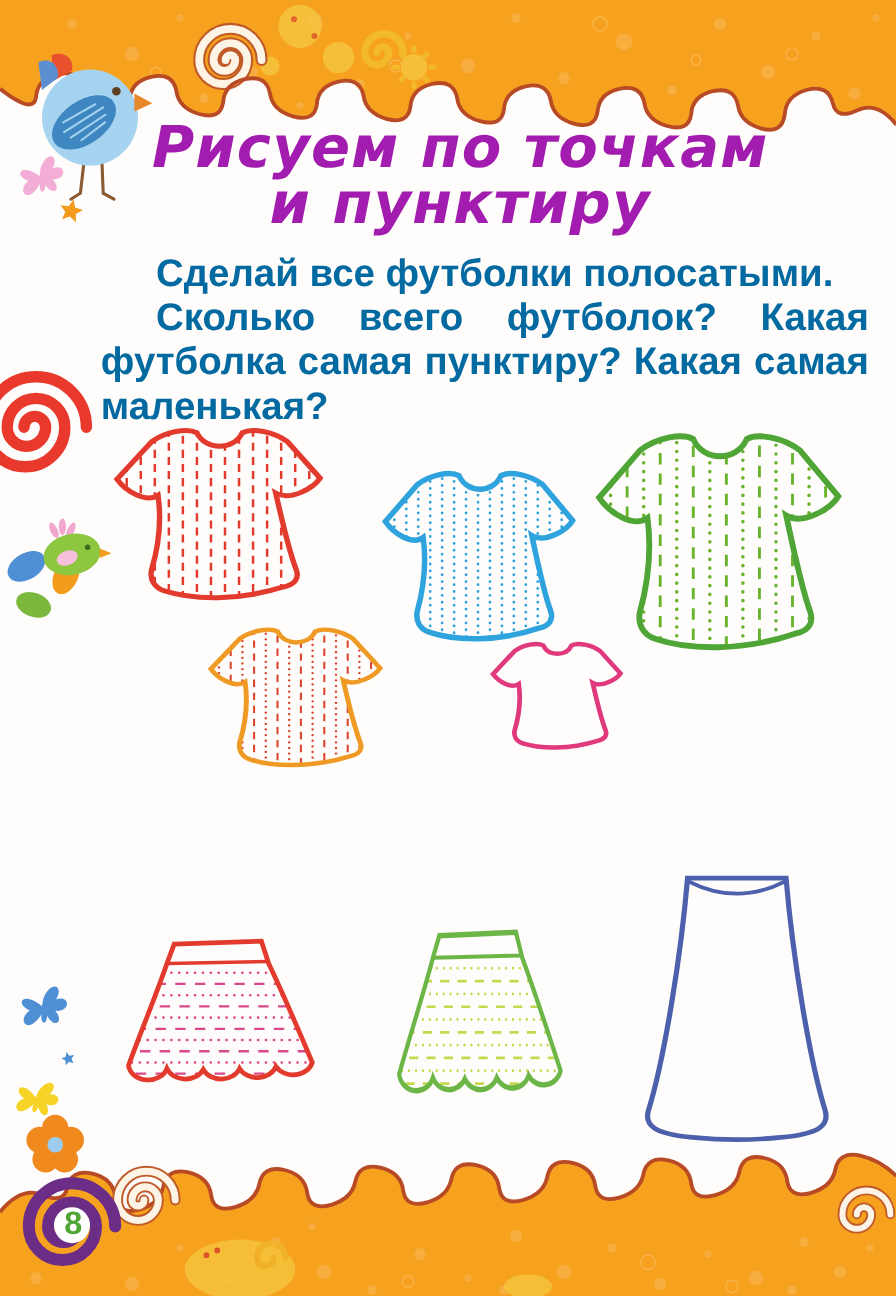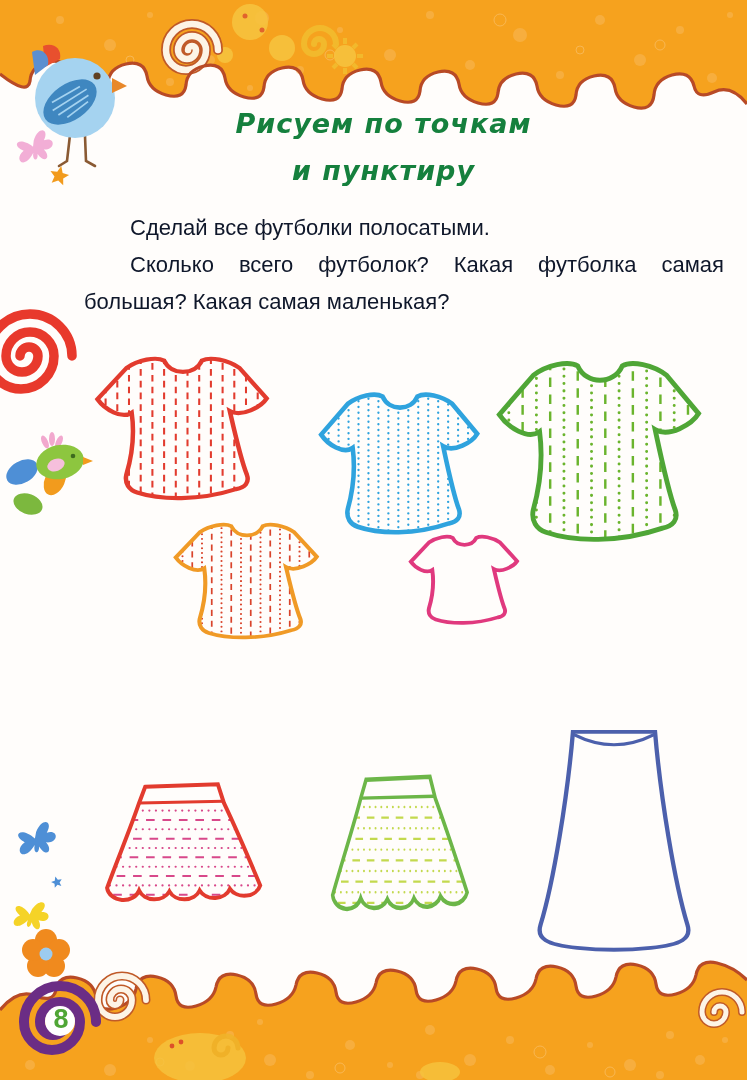--- a/index.html
+++ b/index.html
@@ -1,23 +1,23 @@
 <!DOCTYPE html>
 <html><head>
 <meta charset="utf-8">
 <style>
   html,body{margin:0;padding:0;background:#e8e8e8;}
   .page{position:relative;width:747px;height:1080px;background:#fffdfb;overflow:hidden;
         font-family:"Liberation Sans",sans-serif;}
   svg.art{position:absolute;left:0;top:0;}
   .title{position:absolute;top:100px;left:20px;width:727px;text-align:center;
-         color:#15803d;font-weight:bold;font-style:italic;font-size:27px;line-height:47px;
+         color:#a21caf;font-weight:bold;font-style:italic;font-size:48px;line-height:47px;
          letter-spacing:1px;font-family:"DejaVu Sans",sans-serif;}
-  .para{position:absolute;left:84px;width:640px;color:#0f172a;font-size:22px;line-height:37px;
-        text-align:justify;hyphens:manual;-webkit-hyphens:manual;}
+  .para{position:absolute;left:84px;width:640px;color:#0369a1;font-size:32px;line-height:37px;
+        text-align:justify;hyphens:manual;font-weight:bold;-webkit-hyphens:manual;}
   .para p{margin:0;text-indent:46px;}
   #task1{top:209px;}
   #task2{top:647px;}
   .pagenum{position:absolute;left:44px;top:1004px;width:34px;text-align:center;
            color:#4fa636;font-size:27px;font-weight:bold;
            text-shadow:0 0 2px #fff,0 0 2px #fff,0 0 4px #fff;}
 </style>
 </head>
 <body>
 
@@ -320,19 +320,19 @@
   </g>
 </svg>
 
 <div class="title">
   <div>Рисуем по точкам</div>
   <div>и пунктиру</div>
 </div>
 
 <div class="para" id="task1">
   <p>Сделай все футболки полосатыми.</p>
-  <p>Сколько всего футболок? Какая футболка самая большая? Какая самая маленькая?</p>
+  <p>Сколько всего футболок? Какая футболка самая пунктиру? Какая самая маленькая?</p>
 </div>
 
 
 <div class="pagenum">8</div>
 
 </div>
 
 </body></html>

